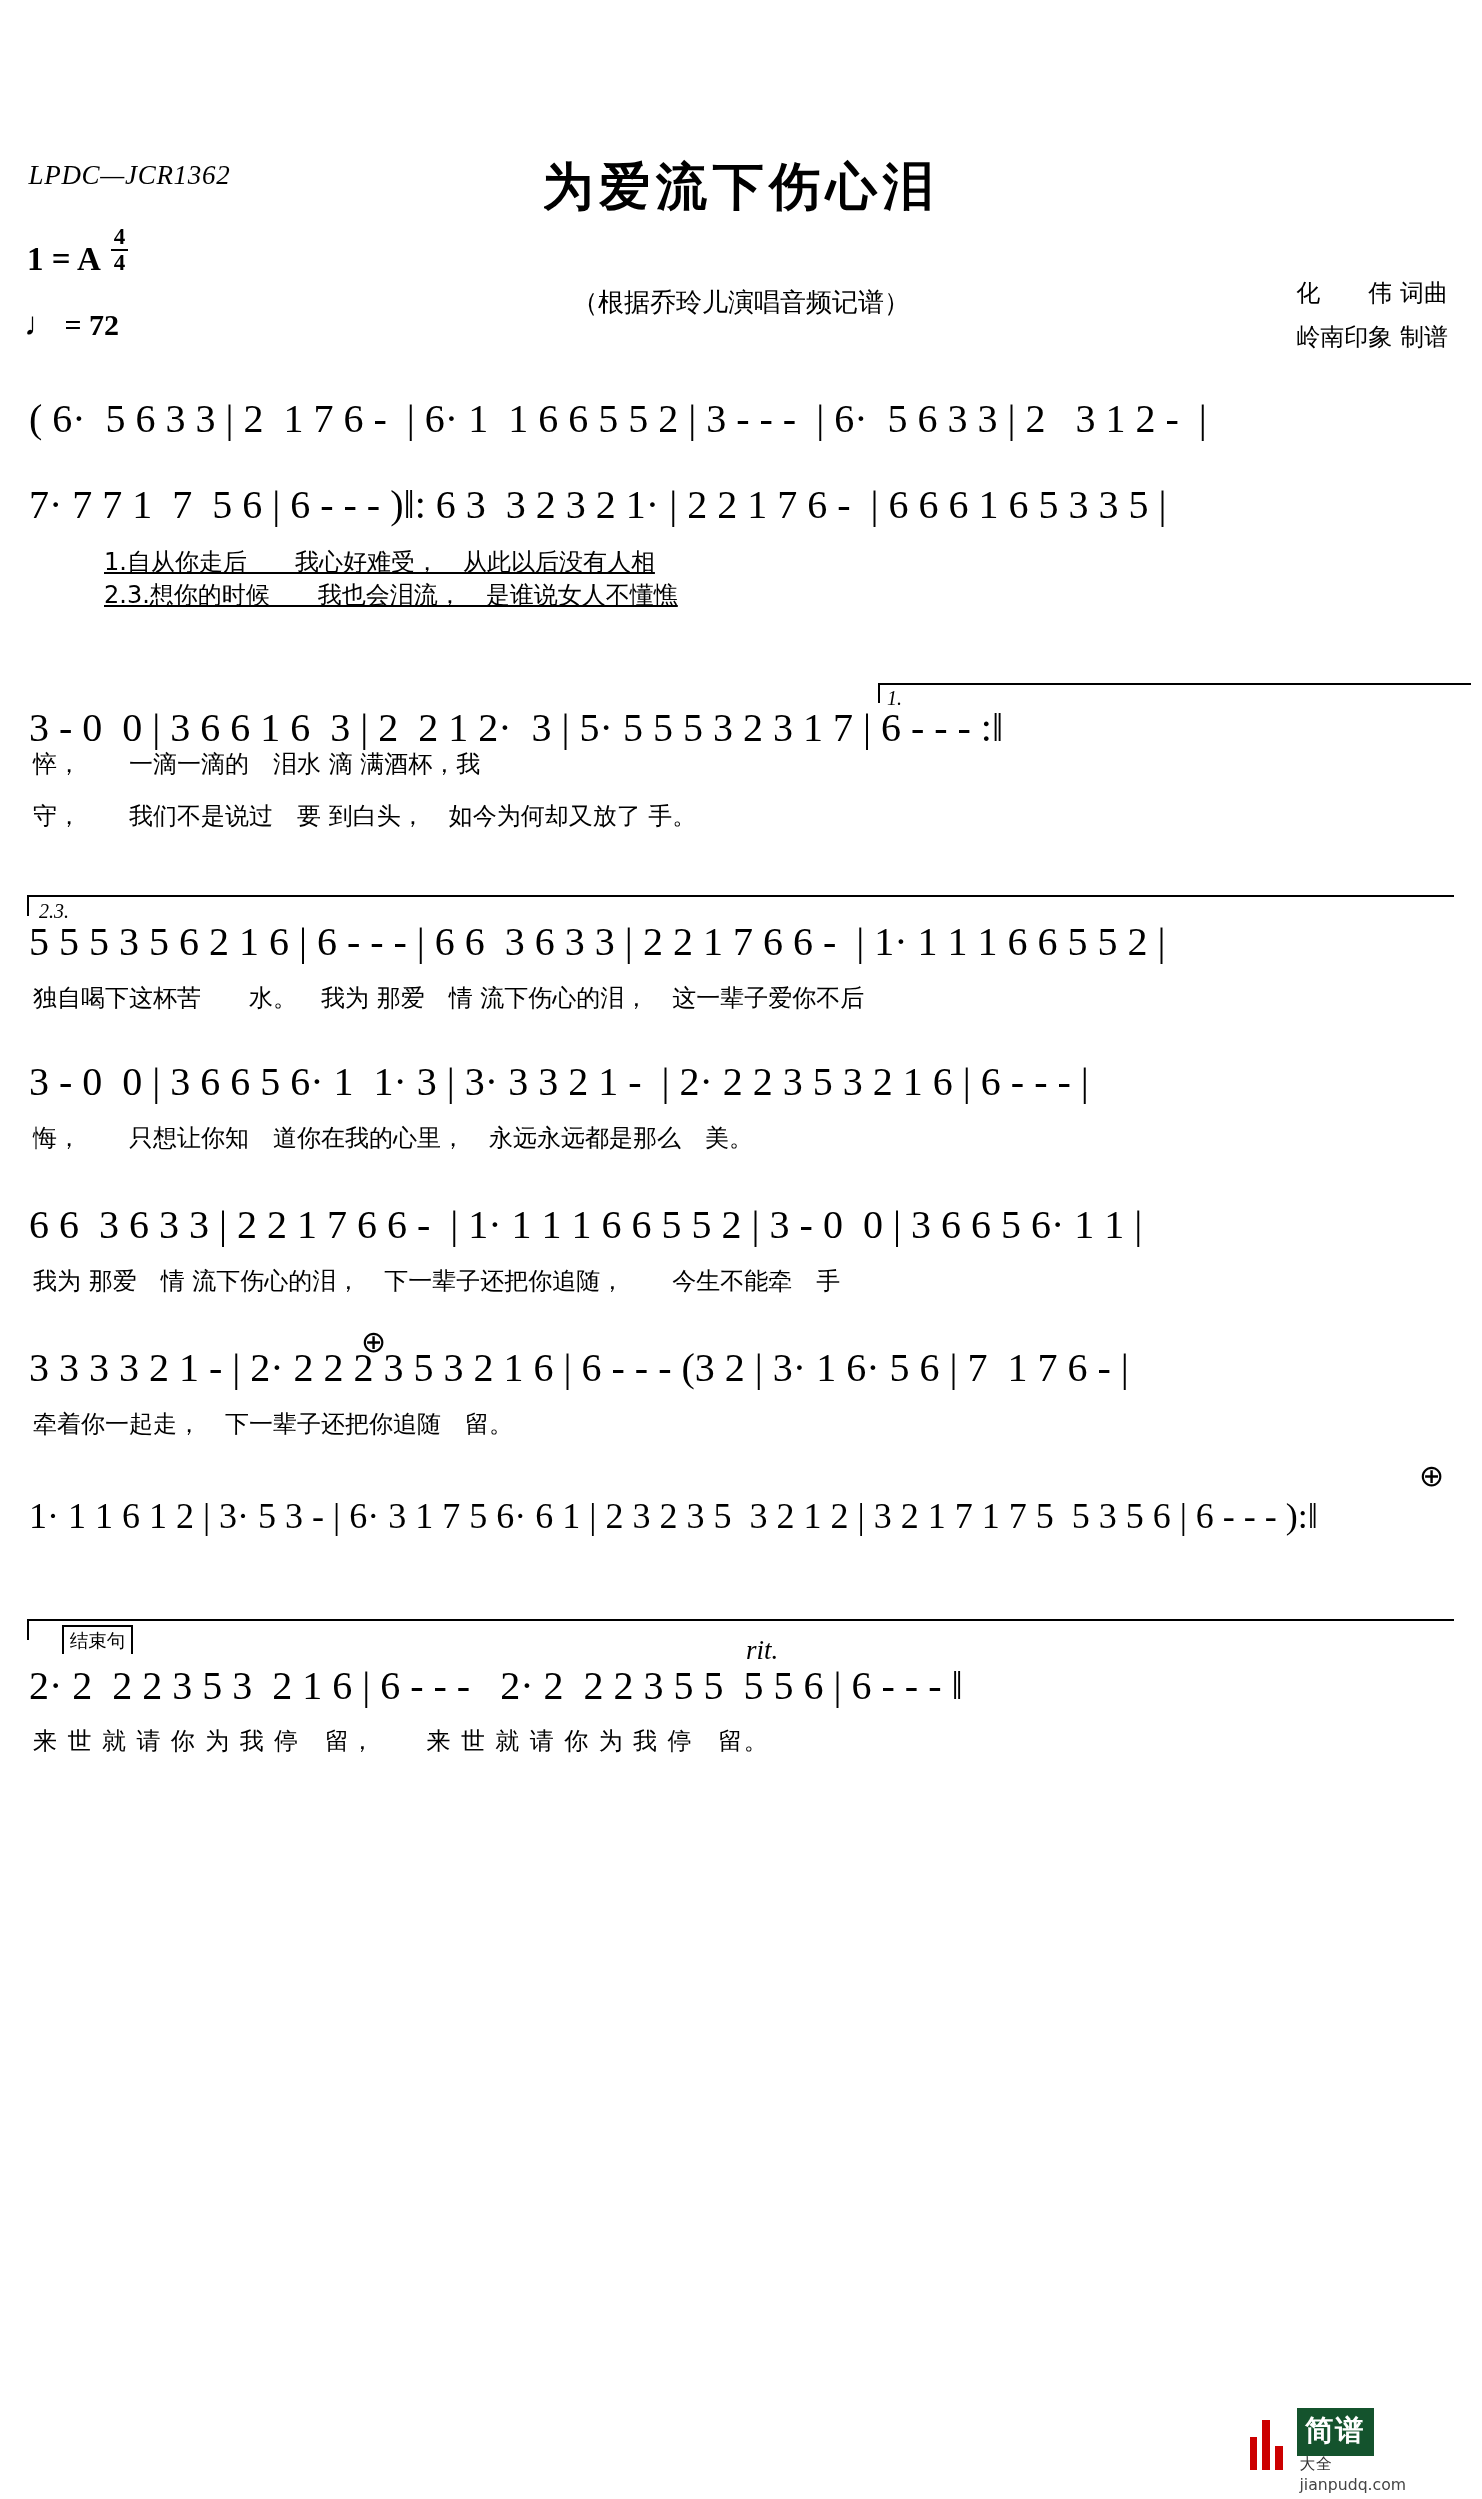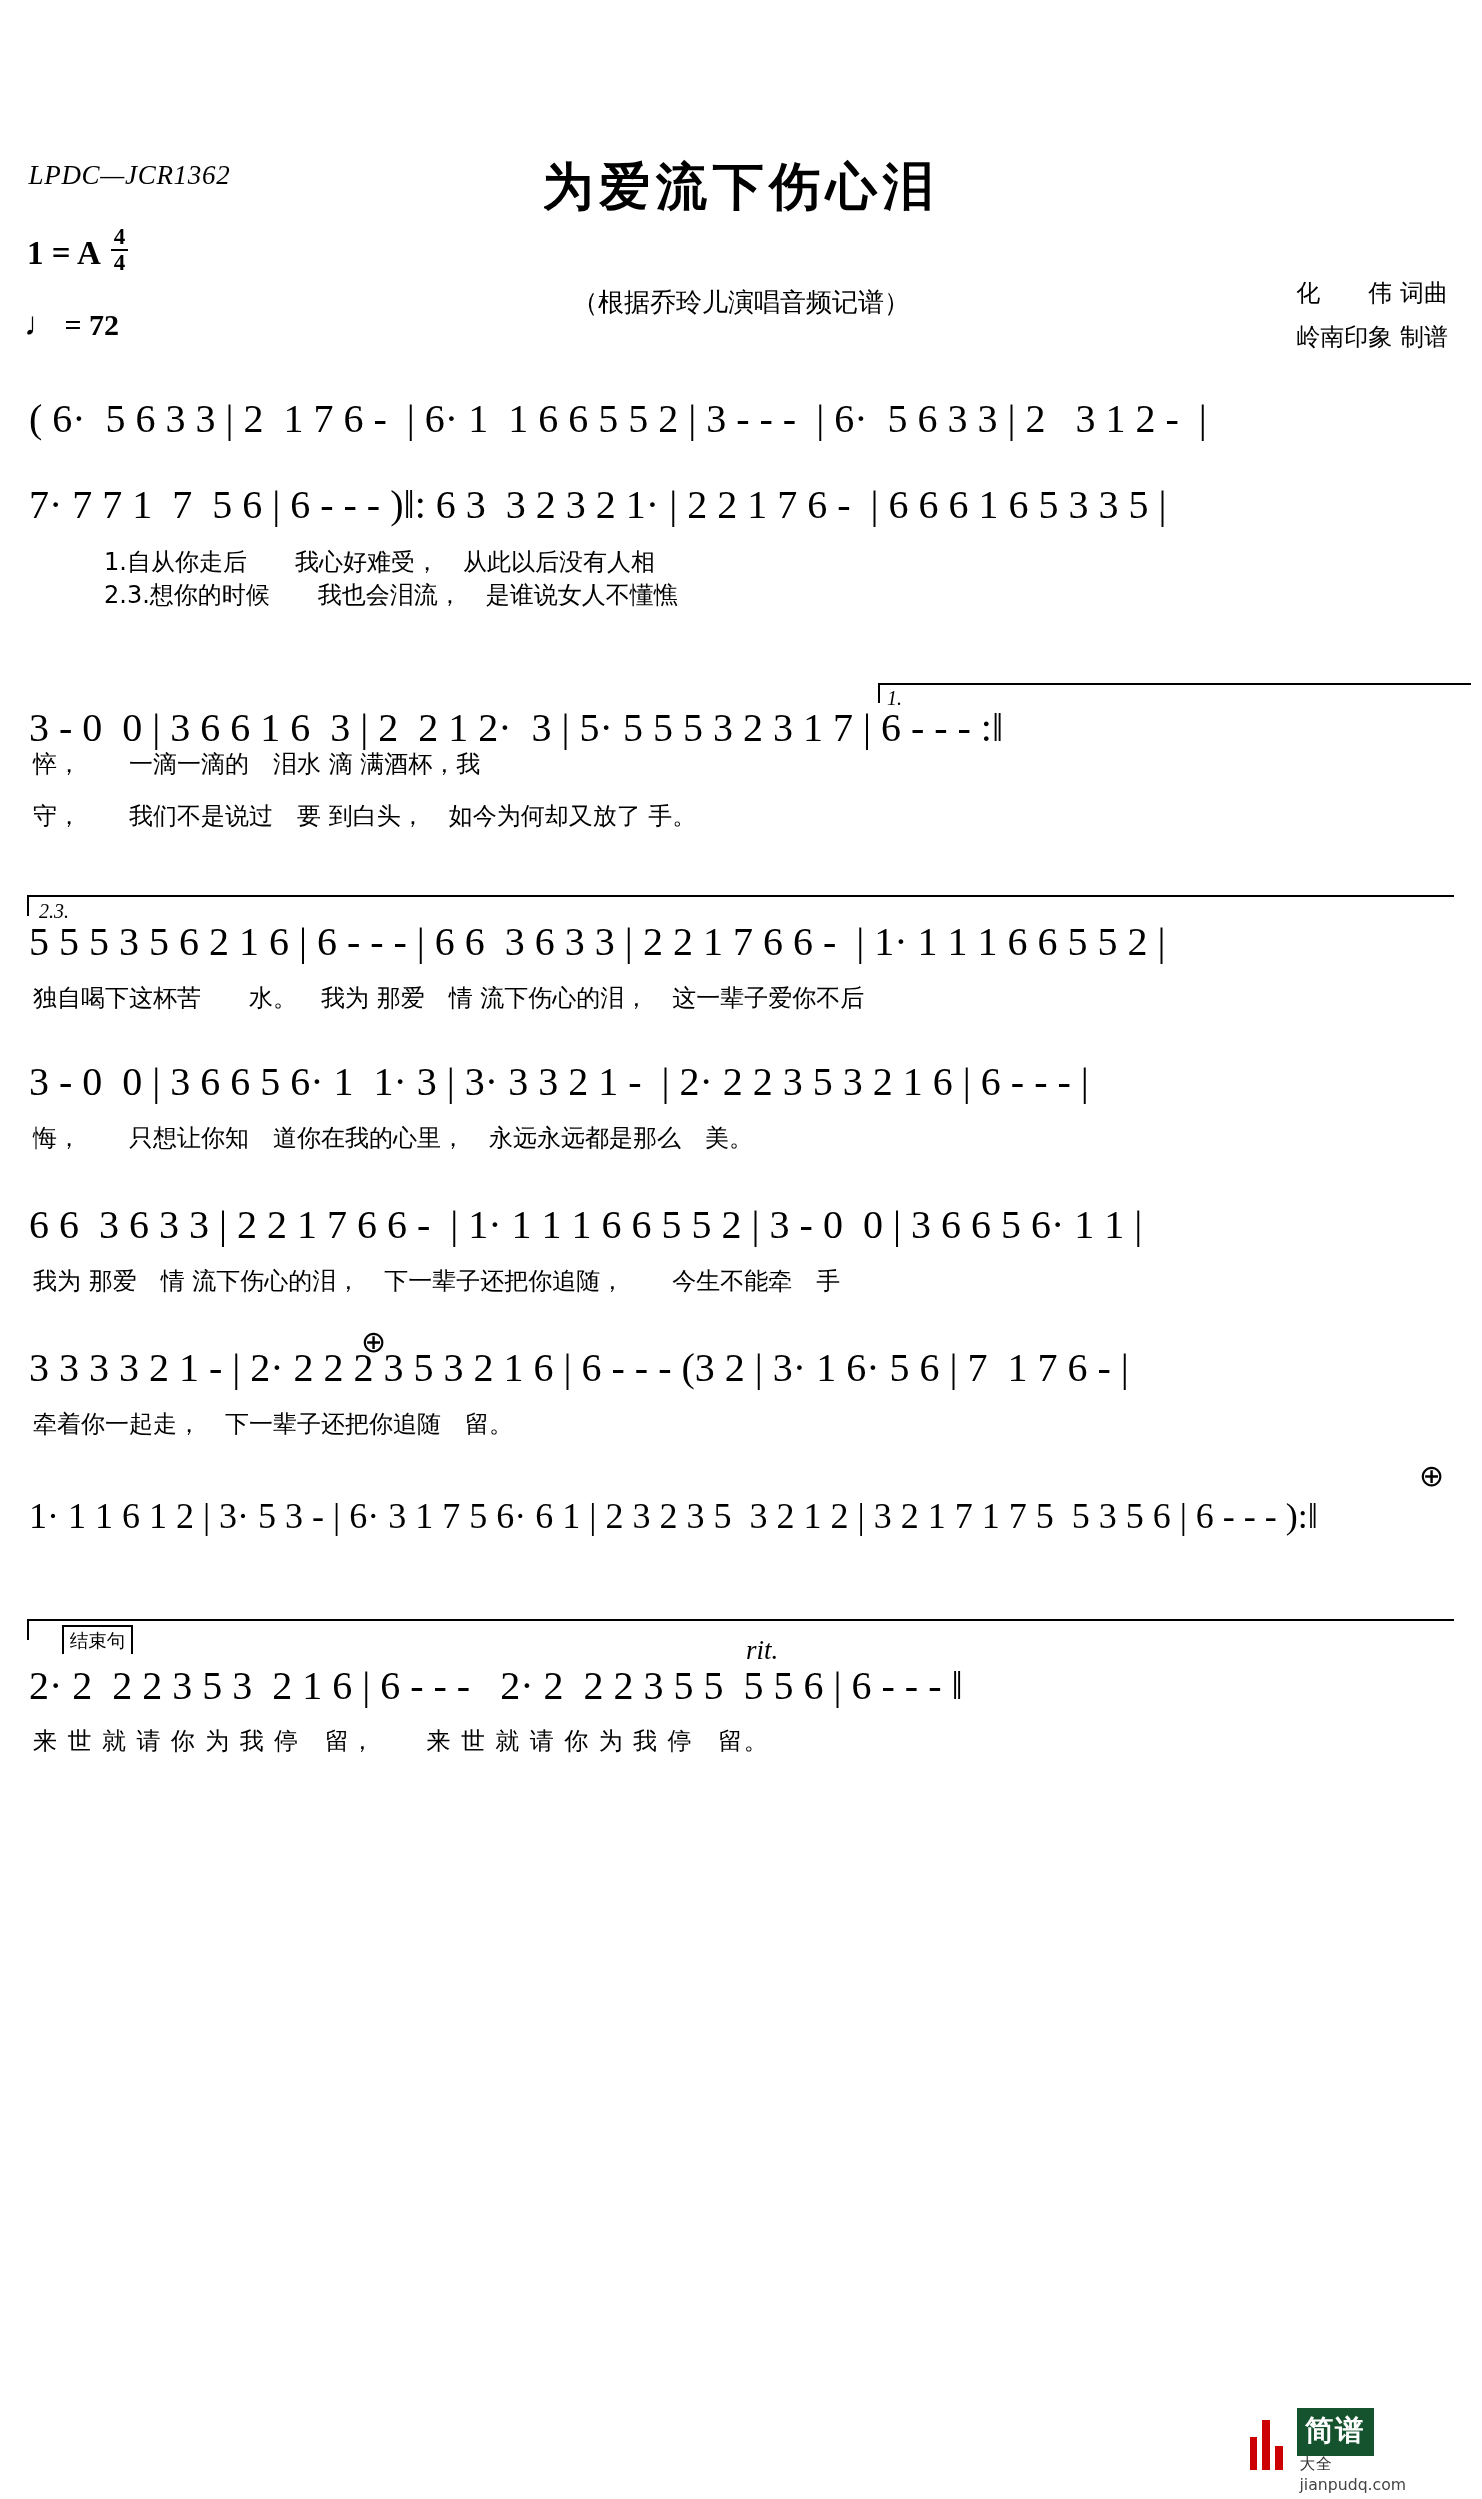--- a/index.html
+++ b/index.html
@@ -43,21 +43,21 @@
     font-size:26px;
     font-family:"DejaVu Sans", sans-serif;
   }
   .keysig {
     position:absolute;
     left:27px; top:228px;
     font-size:33px;
     font-weight:bold;
     font-family:"Liberation Serif", serif;
     display:flex;
-    align-items:center;
+    align-items:flex-end;
   }
   .keysig .frac {
     display:inline-block;
     margin-left:10px;
     text-align:center;
     font-size:23px;
     line-height:1.05;
     position:relative;
     top:-2.9px;
   }
@@ -99,21 +99,21 @@
     line-height:1.0;
     padding-left:2.9px;
   }
   .lyric {
     font-family:"DejaVu Sans", sans-serif;
     font-size:24px;
     white-space:pre;
     line-height:1.35;
     padding-left:7.1px;
   }
-  .lyric.indent { padding-left:78px; }
+  .lyric.indent { padding-left:78px;text-decoration:underline; }
   .small-label {
     font-family:"DejaVu Sans", sans-serif;
     font-size:20px;
     font-style:italic;
   }
   .mark {
     position:absolute;
     font-family:"Liberation Serif", serif;
   }
   .bracket {

